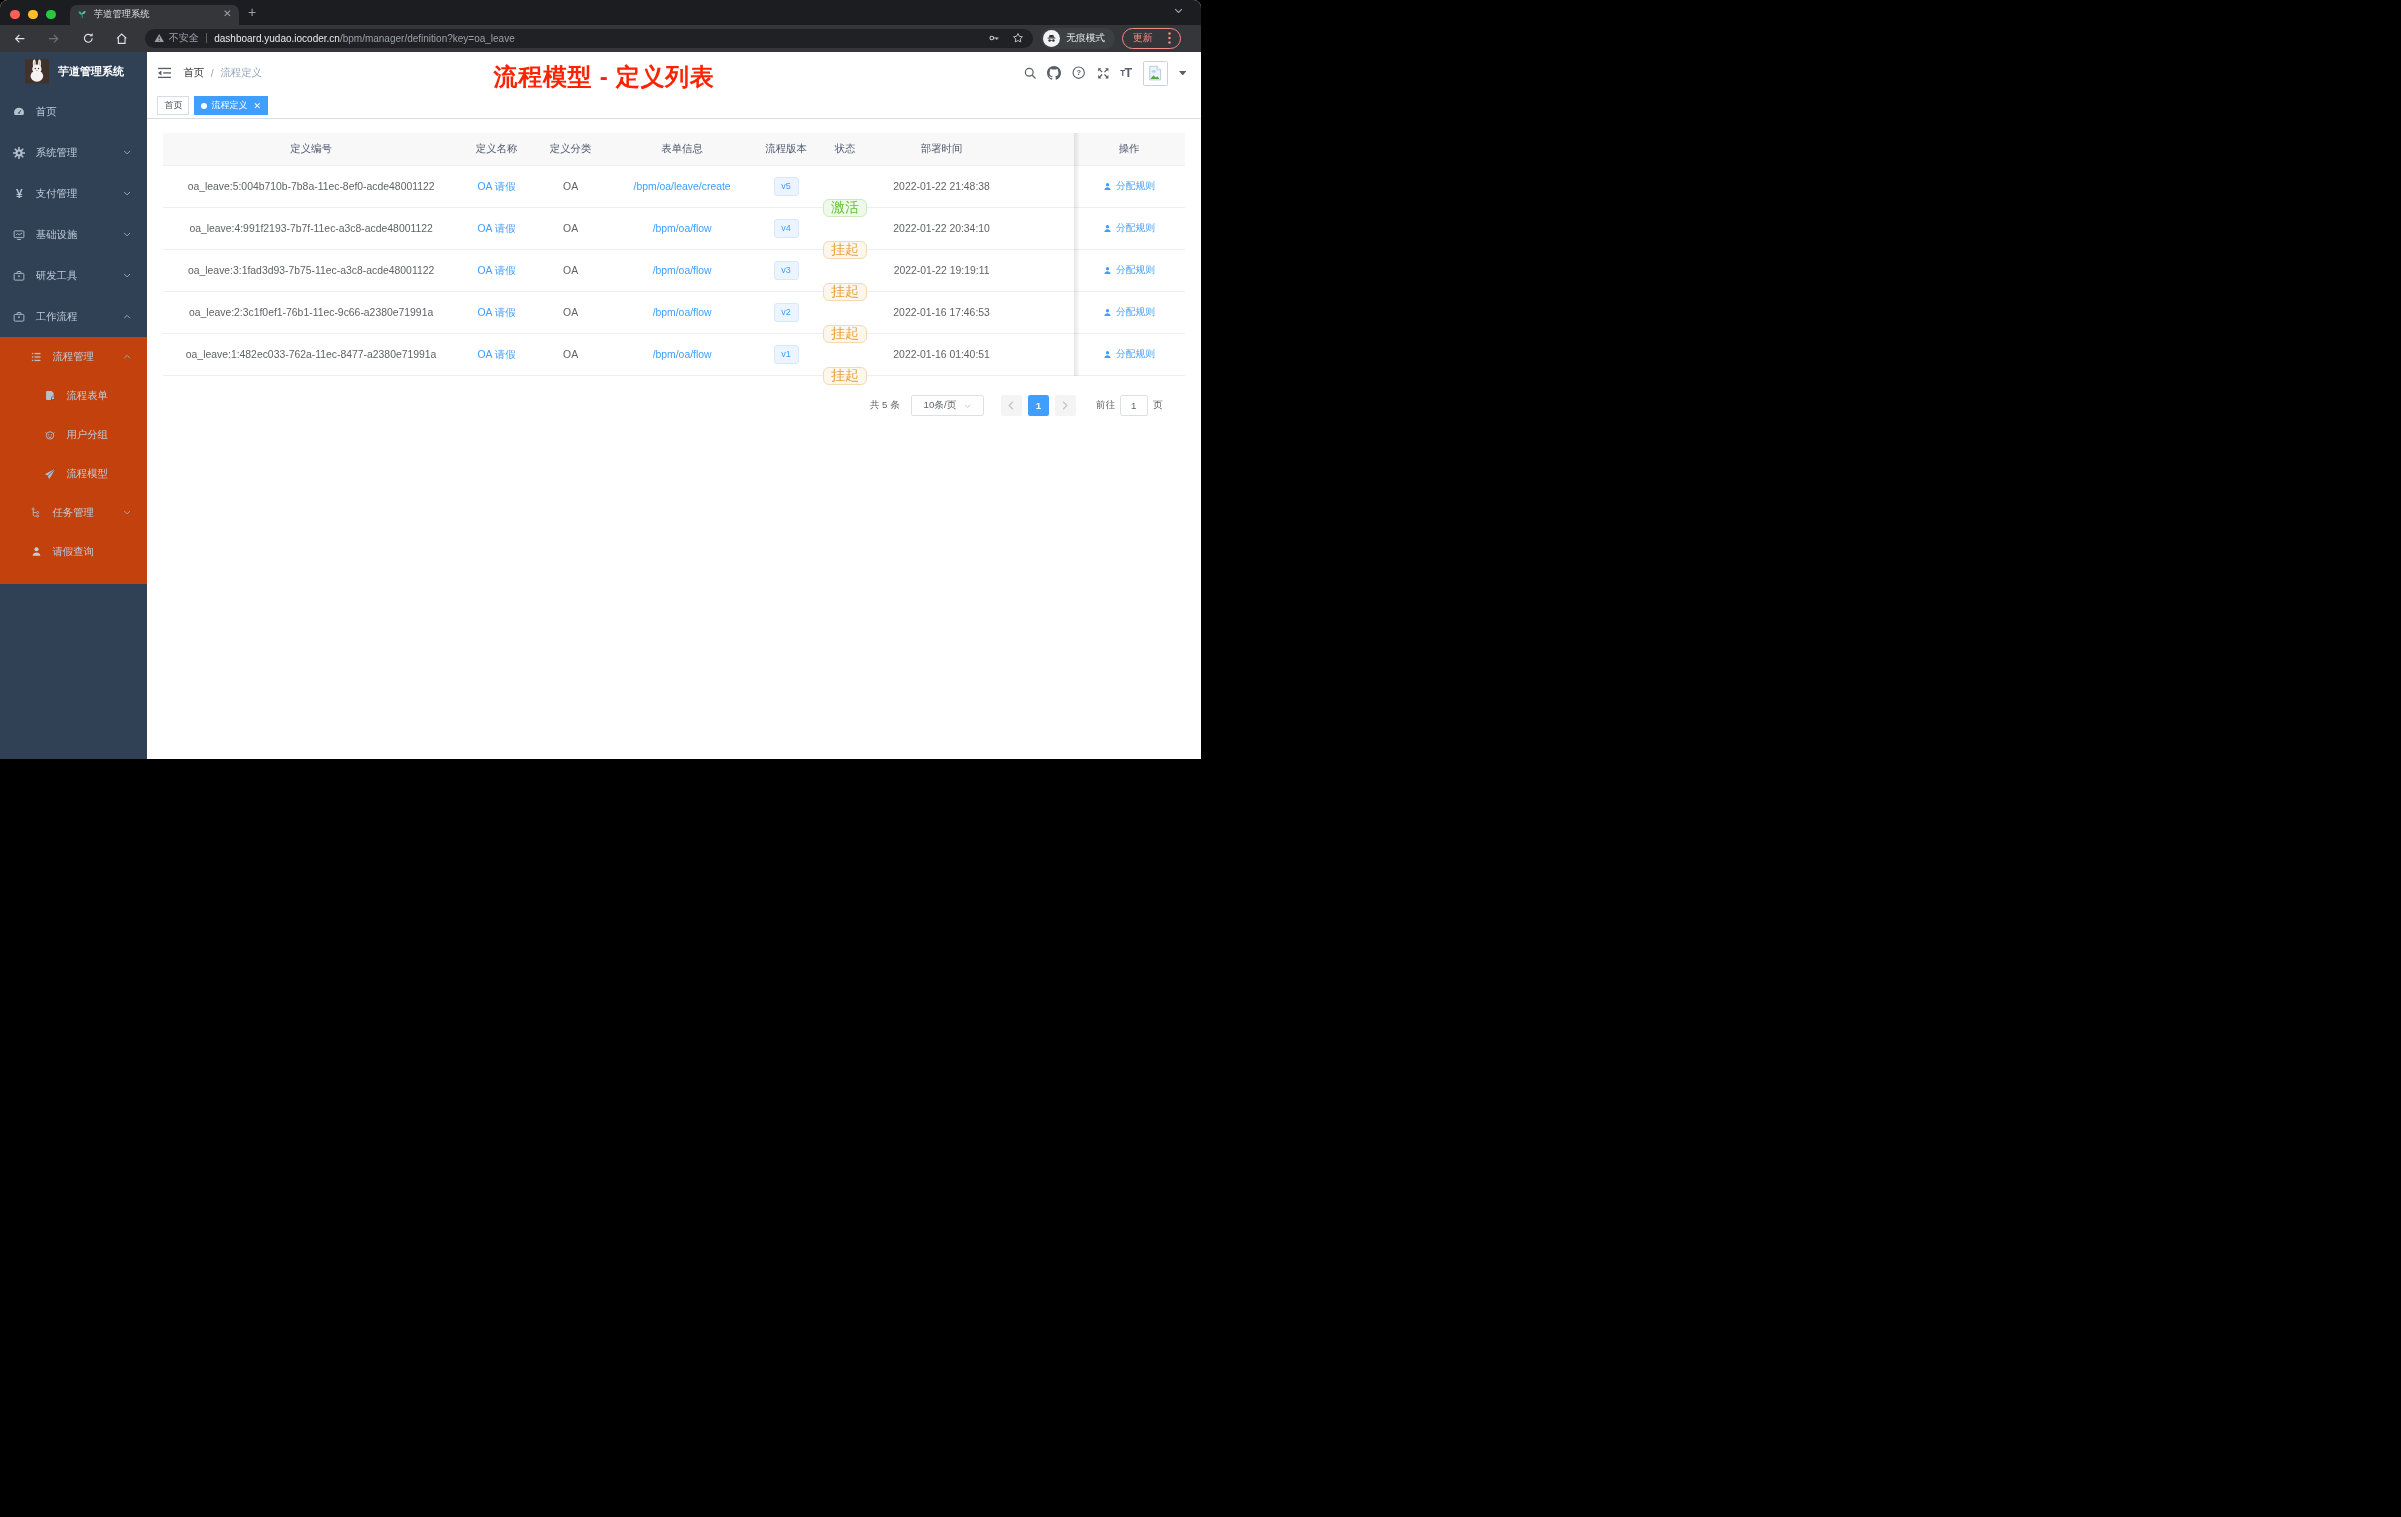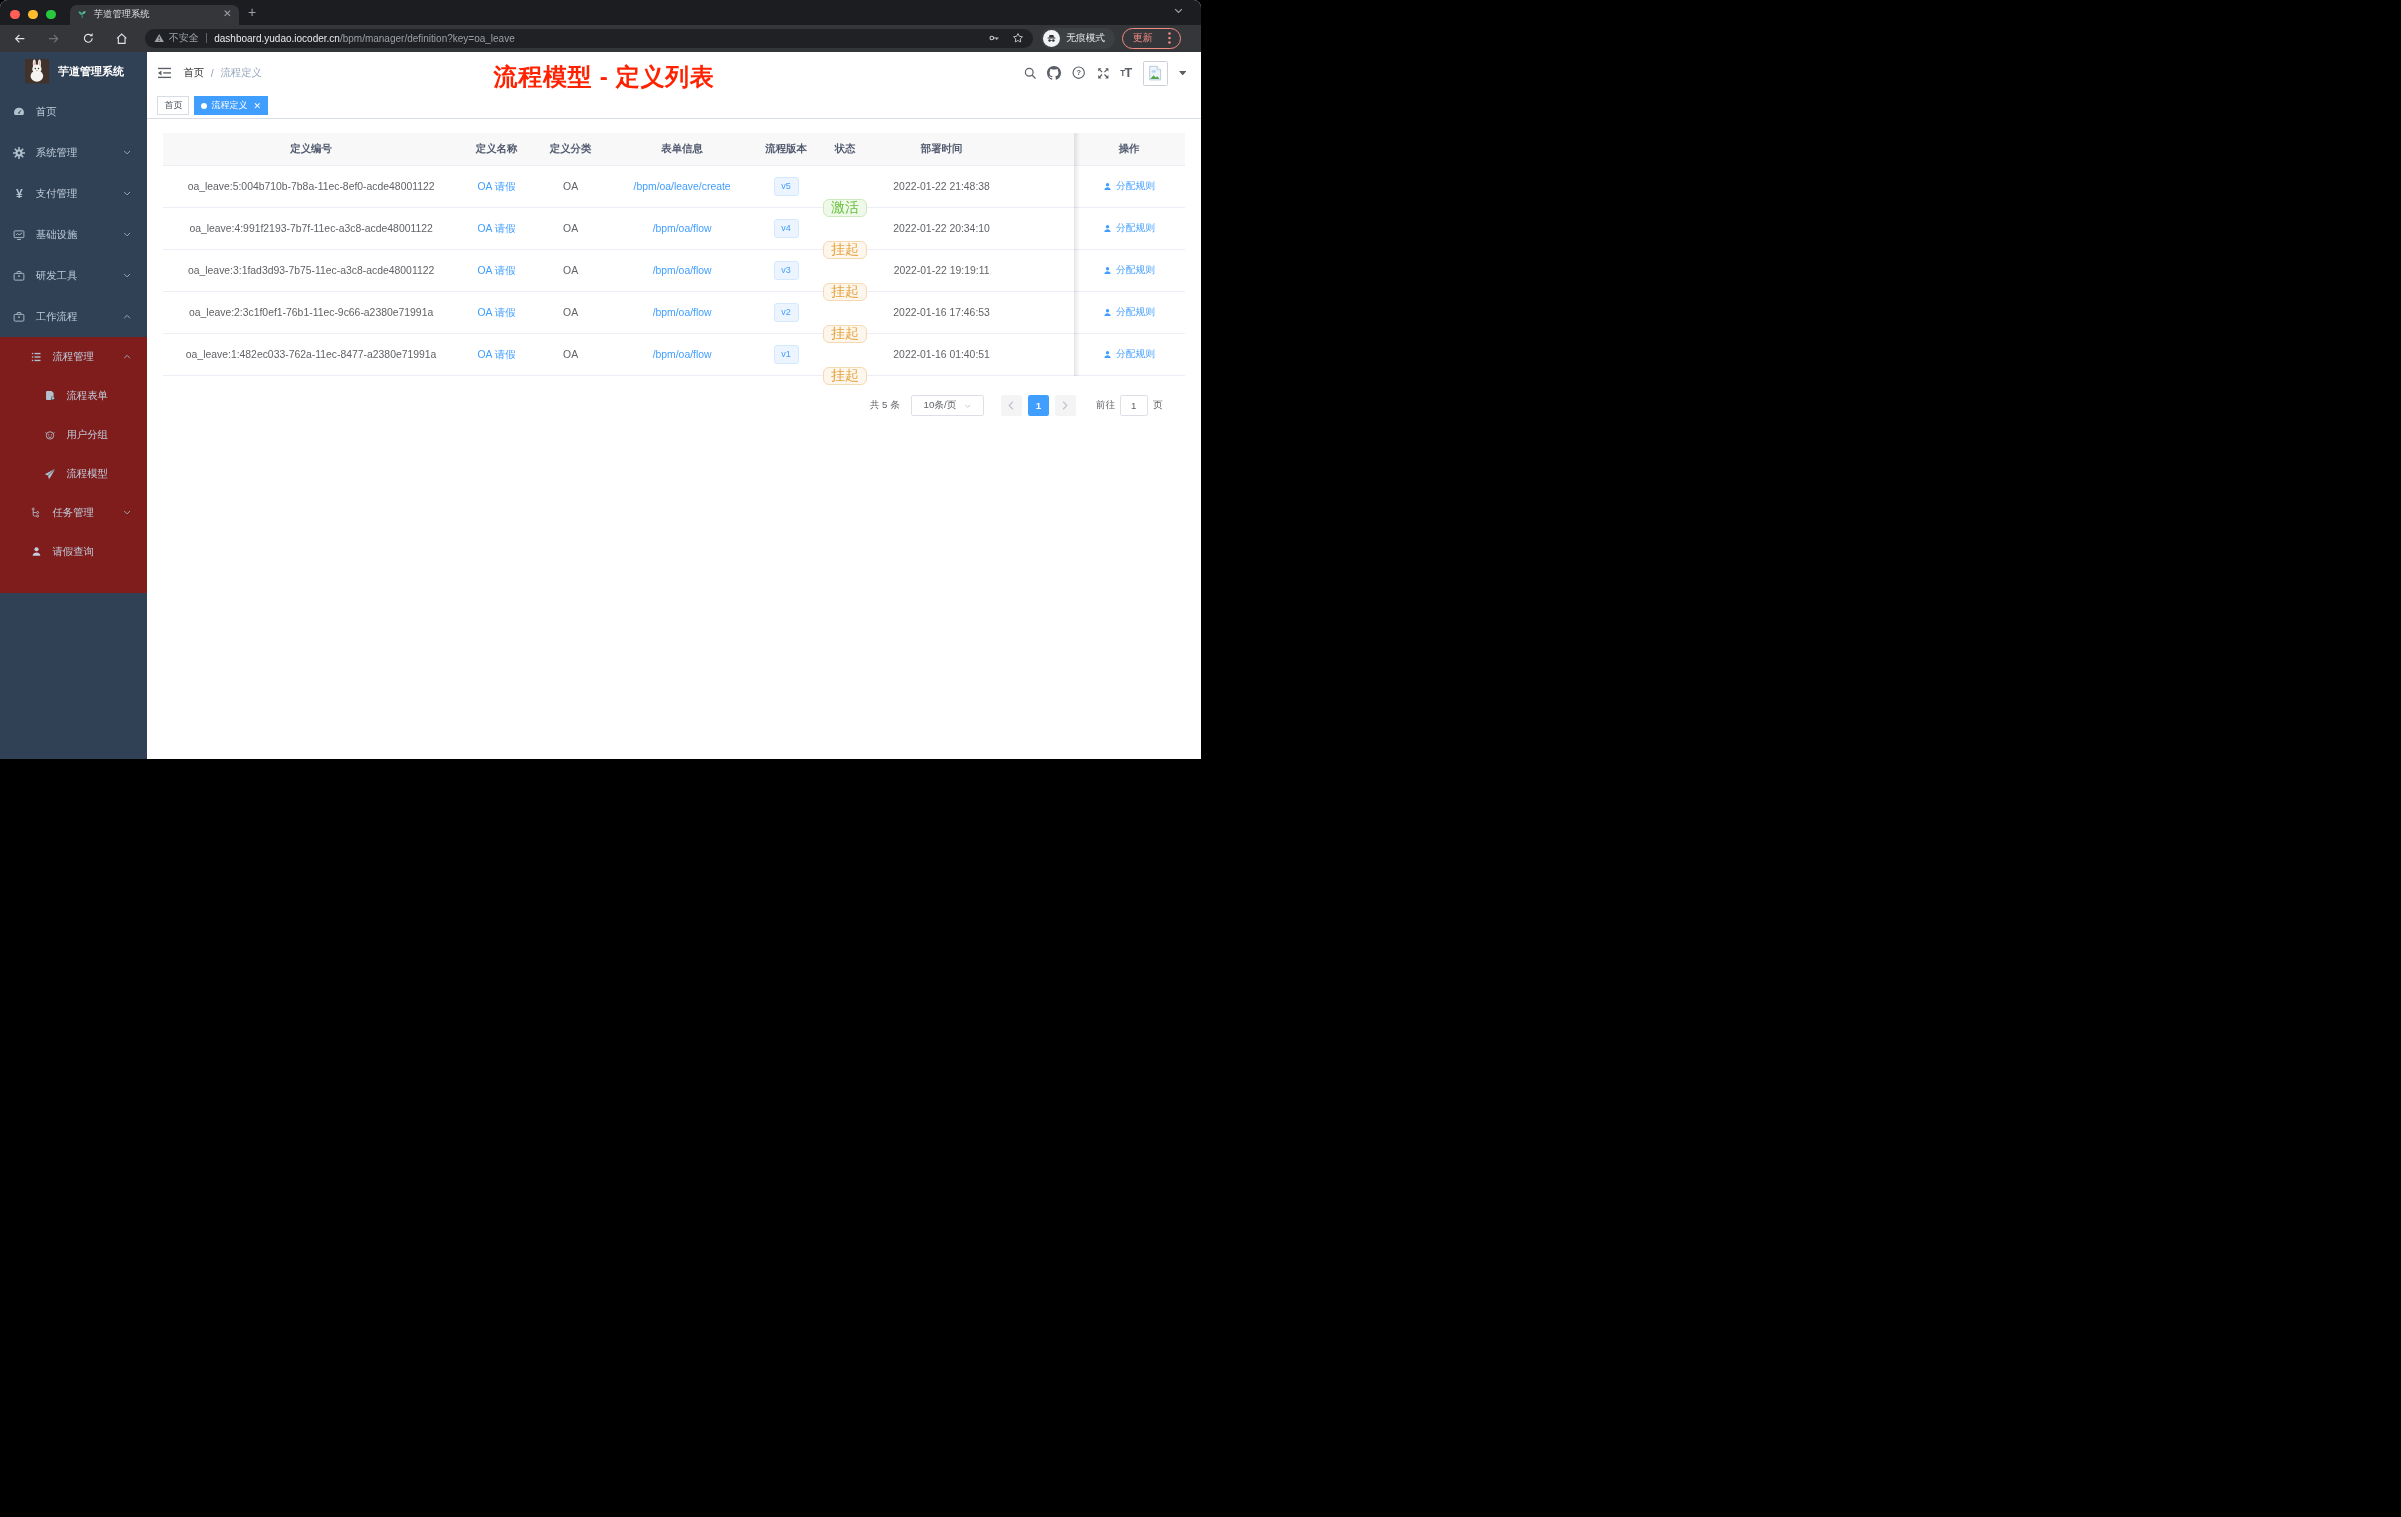--- a/index.html
+++ b/index.html
@@ -39,21 +39,21 @@
   .logo-row { height:39px; display:flex; align-items:center; padding-left:24.5px; gap:9px; }
   .logo-img { width:24.5px; height:24.5px; flex:0 0 auto; }
   .logo-title { color:#fff; font-size:11px; font-weight:700; white-space:nowrap; }
   .s-item { display:flex; align-items:center; font-size:10.4px; cursor:pointer; }
   .s-item.lvl1 { height:41px; padding-left:13.4px; }
   .s-item.sub { height:39px; }
   .s-item.lvl2 { padding-left:30px; }
   .s-item.lvl3 { padding-left:44px; }
   .s-ico { width:12px; height:12px; margin-right:10.4px; color:#b3c0cd; display:flex; align-items:center; justify-content:center; flex:0 0 auto; }
   .s-arrow { margin-left:auto; margin-right:16.3px; color:#9daebf; display:flex; }
-  .submenu { background:#7f1d1d; padding-bottom:22px; }
+  .submenu { background:#c2410c; padding-bottom:13px; }
 
   
   .app-header { position:absolute; left:147px; top:52px; right:0; height:42px; background:#fff;
                 display:flex; align-items:center; padding:0 15px 0 11px; }
   .fold-btn { display:flex; margin-right:12px; color:#5a5e66; }
   .crumb { font-size:10.4px; display:flex; gap:6.7px; align-items:center; white-space:nowrap; }
   .crumb-home { color:#303133; }
   .crumb-sep { color:#9aa3b0; }
   .crumb-cur { color:#97a8be; }
   .annotation { position:absolute; left:457px; top:9px; transform:translateX(-50%); font-size:24px;
@@ -73,21 +73,21 @@
   .tag { height:19.3px; padding:0 6px; border:0.7px solid #d8dce5; background:#fff; color:#495060;
          font-size:9px; display:flex; align-items:center; gap:4.5px; cursor:pointer; }
   .tag.active { background:#409eff; border-color:#409eff; color:#fff; }
   .tag-dot { width:6px; height:6px; border-radius:50%; background:#fff; }
   .tag-close { font-size:9px; margin-left:1.5px; }
 
   
   .content { position:absolute; left:147px; top:119px; right:0; bottom:0; background:#fff; padding:14px 0 0 15.6px; }
   .tbl { width:1022px; font-size:10.4px; }
   .trow { display:flex; align-items:center; border-bottom:0.7px solid #ebeef5; }
-  .thead { height:33px; background:#f8f8f9; color:#515a6e; font-weight:700; }
+  .thead { height:33px; background:#f8f8f9; color:#515a6e; font-weight:400; }
   .tr { height:42px; color:#606266; }
   .cell { text-align:center; flex-shrink:0; }
   .c1{width:297px} .c2{width:74px} .c3{width:74px} .c4{width:149px}
   .c5{width:59px} .c6{width:59px} .c7{width:134px} .c8{flex:1} .c9{width:111px}
   .c9 { position:relative; height:100%; display:flex; align-items:center; justify-content:center; }
   .c9::before { content:''; position:absolute; left:0; top:0; bottom:-0.7px; width:6.7px;
                 background:linear-gradient(to right, rgba(0,0,0,.10), rgba(0,0,0,0)); }
   .lnk { color:#409eff; cursor:pointer; text-decoration:none; }
   .vtag { display:inline-block; padding:1.5px 6.7px; background:#ecf5ff; border:0.7px solid #d4e9fd;
           border-radius:3px; color:#409eff; font-size:9px; line-height:13.4px; }

